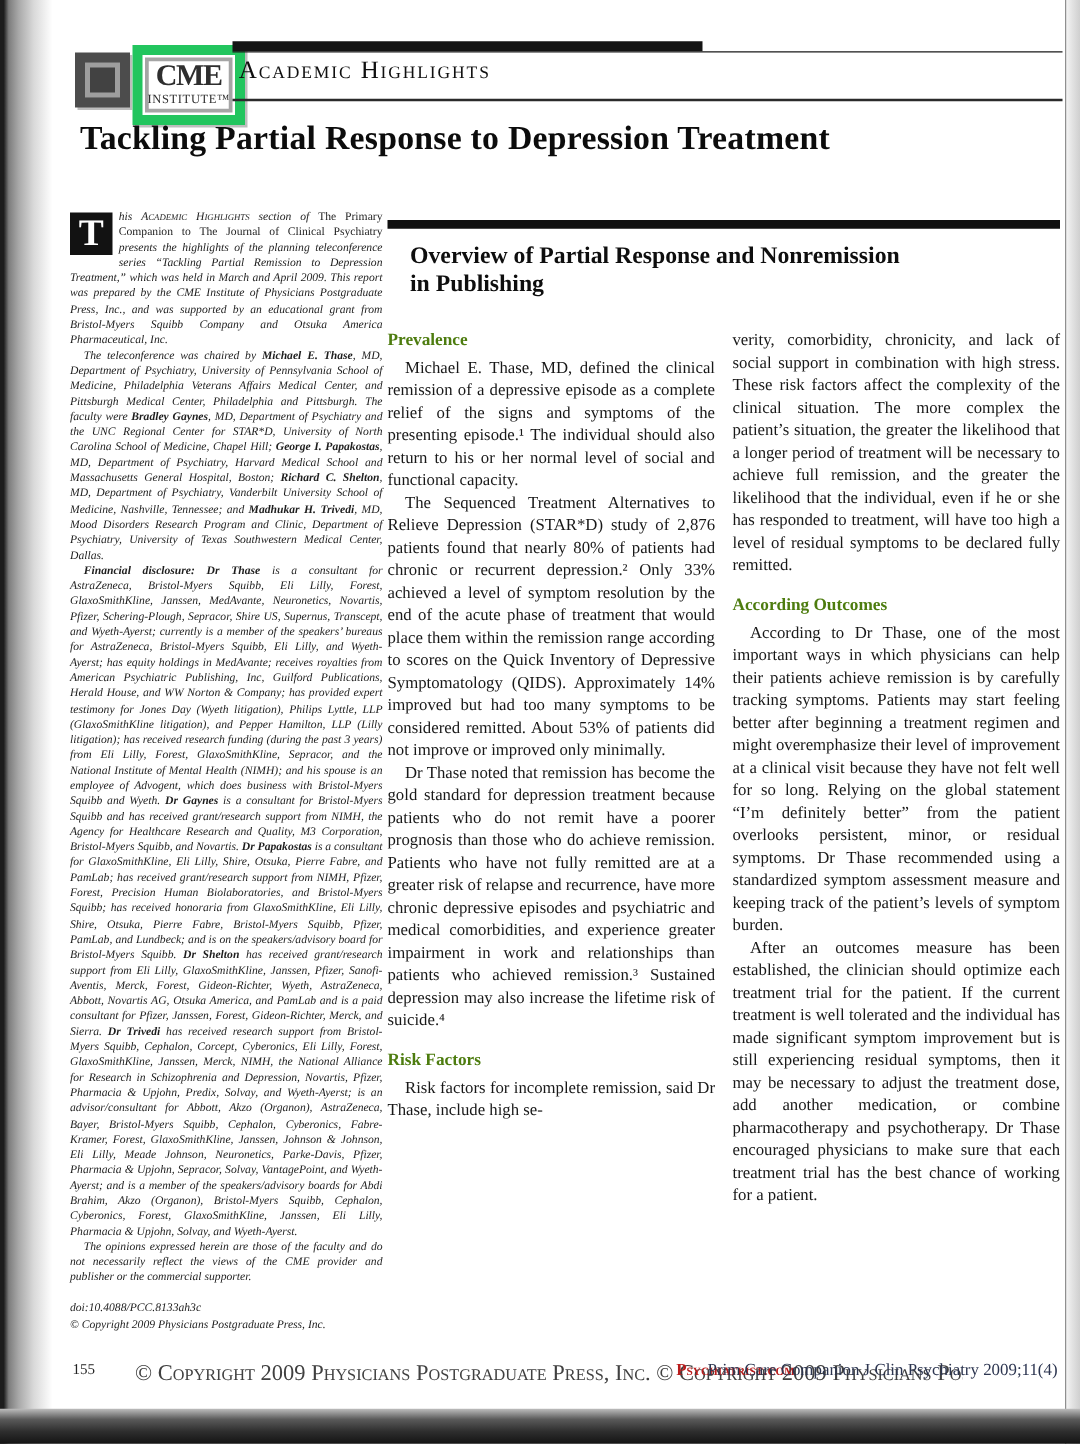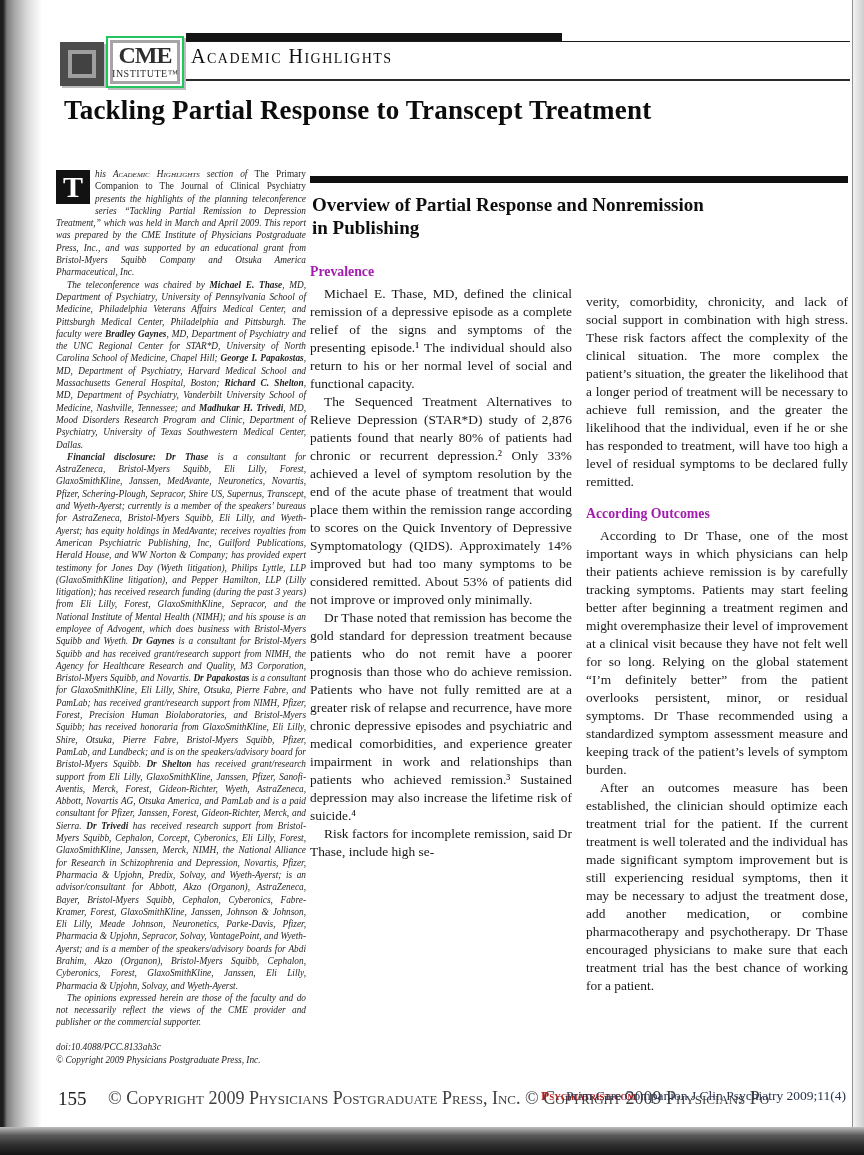--- a/index.html
+++ b/index.html
@@ -14,21 +14,21 @@
   .scan-edge-right{position:absolute;right:0;top:0;width:11px;height:1155px;z-index:4;
     border-left:1px solid #8f8f8f;
     background:linear-gradient(to right,#f4f4f4 0,#e2e2e2 45%,#cfcfcf 100%);}
   .scan-edge-bottom{position:absolute;left:0;bottom:0;width:864px;height:28px;z-index:5;
     background:linear-gradient(to bottom,#bdbdbd 0,#5a5a5a 30%,#2e2e2e 65%,#141414 100%);}
   
   .logo{position:absolute;left:60px;top:36px;width:122px;height:52px;}
   .logo-sq{position:absolute;left:0;top:6px;width:44px;height:44px;background:#4c4c4c;box-shadow:2px 2px 0 #bdbdbd;}
   .logo-sq-inner{position:absolute;left:8px;top:8px;width:20px;height:20px;border:4px solid #9e9e9e;background:#424242;}
   .logo-box{position:absolute;left:46px;top:0;width:74px;height:48px;background:#ffffff;
-    border:2px solid #22c55e;box-shadow:inset 0 0 0 2px #ffffff, inset 0 0 0 5px #a5a5a5, 2px 2px 0 #bdbdbd;
+    border:8px solid #22c55e;box-shadow:inset 0 0 0 2px #ffffff, inset 0 0 0 5px #a5a5a5, 2px 2px 0 #bdbdbd;
     text-align:center;}
   .logo-cme{font-weight:bold;font-size:24px;line-height:25px;letter-spacing:-1px;color:#2e2e2e;margin-top:5px;}
   .logo-inst{font-size:10px;letter-spacing:.5px;color:#2e2e2e;line-height:11px;}
   .banner-bar{position:absolute;left:186px;top:33px;width:376px;height:8px;background:#141414;}
   .banner-rule{position:absolute;left:186px;top:41px;width:664px;height:1px;background:#1a1a1a;}
   .banner-text{position:absolute;left:191px;top:45px;font-variant:small-caps;font-size:20px;letter-spacing:1.5px;color:#101010;}
   .header-rule{position:absolute;left:186px;top:79px;width:664px;height:2px;background:#2b2b2b;}
   h1.title{position:absolute;left:64px;top:94px;width:784px;margin:0;
     font-size:27px;line-height:32px;font-weight:bold;color:#0c0c0c;letter-spacing:.2px;}
   
@@ -41,30 +41,30 @@
     margin:2px 5px 1px 0;}
   .seg-b{font-weight:bold;}
   .seg-sc{font-variant:small-caps;}
   .seg-rm{font-style:normal;}
   .sidebar .doi{margin-top:12px;text-indent:0;}
   .sidebar .copyright{margin-top:1px;text-indent:0;}
   
   .article{position:absolute;left:310px;top:176px;width:538px;}
   .article-bar{height:7px;background:#101010;margin-bottom:10px;}
   h2.overview{margin:0 0 0 2px;font-size:19px;line-height:23px;font-weight:bold;color:#0e0e0e;}
-  h2.overview span{display:block;}
+  h2.overview span{display:block;margin-left:16px;}
   .cols{display:flex;gap:14px;margin-top:24px;}
   .col{width:262px;font-size:13.4px;line-height:18px;text-align:justify;color:#181818;}
-  .col h3{font-size:13.8px;line-height:17px;margin:14px 0 5px 0;color:#a21caf;}
+  .col h3{font-size:13.8px;line-height:17px;margin:14px 0 5px 0;color:#4d7c0f;}
   .col h3:first-child{margin-top:0;}
   .col p{margin:0;text-indent:14px;}
-  .col p.noindent{text-indent:0;margin-top:30px;}
+  .col p.noindent{text-indent:0;}
   
   .footer{position:absolute;left:0;top:1086px;width:864px;height:26px;}
-  .pagenum{position:absolute;left:58px;top:2px;font-size:19px;color:#222222;z-index:2;}
+  .pagenum{position:absolute;left:58px;top:2px;font-size:12px;color:#222222;z-index:2;}
   .watermark{position:absolute;left:108px;top:2px;width:662px;font-variant:small-caps;
     font-size:18px;color:#404040;white-space:nowrap;overflow:hidden;z-index:1;}
   .brand{position:absolute;left:541px;top:2px;font-variant:small-caps;font-weight:bold;
     font-size:13.5px;color:#b91c1c;z-index:2;}
   .citation{position:absolute;right:18px;top:2px;font-size:13.5px;color:#2c3550;white-space:nowrap;z-index:2;text-align:right;}
 </style>
 </head>
 <body>
 
 <div class="scan-edge-left"></div>
@@ -79,21 +79,21 @@
     <div class="logo-cme">CME</div>
     <div class="logo-inst">INSTITUTE™</div>
   </div>
 </div>
 
 <div class="banner-bar"></div>
 <div class="banner-rule"></div>
 <div class="banner-text">Academic Highlights</div>
 <div class="header-rule"></div>
 
-<h1 class="title">Tackling Partial Response to Transcept Treatment</h1>
+<h1 class="title">Tackling Partial Response to Depression Treatment</h1>
 
 <aside class="sidebar">
   <div id="sidebar-paragraphs">
       <p class="lead"><span class="dropcap">T</span><span>his </span><span class="seg-sc">Academic Highlights</span><span> section of </span><span class="seg-rm">The Primary Companion to The Journal of Clinical Psychiatry</span><span> presents the highlights of the planning teleconference series “Tackling Partial Remission to Depression Treatment,” which was held in March and April 2009. This report was prepared by the CME Institute of Physicians Postgraduate Press, Inc., and was supported by an educational grant from Bristol-Myers Squibb Company and Otsuka America Pharmaceutical, Inc.</span></p>
       <p><span>The teleconference was chaired by </span><span class="seg-b">Michael E. Thase</span><span>, MD, Department of Psychiatry, University of Pennsylvania School of Medicine, Philadelphia Veterans Affairs Medical Center, and Pittsburgh Medical Center, Philadelphia and Pittsburgh. The faculty were </span><span class="seg-b">Bradley Gaynes</span><span>, MD, Department of Psychiatry and the UNC Regional Center for STAR*D, University of North Carolina School of Medicine, Chapel Hill; </span><span class="seg-b">George I. Papakostas</span><span>, MD, Department of Psychiatry, Harvard Medical School and Massachusetts General Hospital, Boston; </span><span class="seg-b">Richard C. Shelton</span><span>, MD, Department of Psychiatry, Vanderbilt University School of Medicine, Nashville, Tennessee; and </span><span class="seg-b">Madhukar H. Trivedi</span><span>, MD, Mood Disorders Research Program and Clinic, Department of Psychiatry, University of Texas Southwestern Medical Center, Dallas.</span></p>
       <p><span class="seg-b">Financial disclosure: Dr Thase</span><span> is a consultant for AstraZeneca, Bristol-Myers Squibb, Eli Lilly, Forest, GlaxoSmithKline, Janssen, MedAvante, Neuronetics, Novartis, Pfizer, Schering-Plough, Sepracor, Shire US, Supernus, Transcept, and Wyeth-Ayerst; currently is a member of the speakers’ bureaus for AstraZeneca, Bristol-Myers Squibb, Eli Lilly, and Wyeth-Ayerst; has equity holdings in MedAvante; receives royalties from American Psychiatric Publishing, Inc, Guilford Publications, Herald House, and WW Norton &amp; Company; has provided expert testimony for Jones Day (Wyeth litigation), Philips Lyttle, LLP (GlaxoSmithKline litigation), and Pepper Hamilton, LLP (Lilly litigation); has received research funding (during the past 3 years) from Eli Lilly, Forest, GlaxoSmithKline, Sepracor, and the National Institute of Mental Health (NIMH); and his spouse is an employee of Advogent, which does business with Bristol-Myers Squibb and Wyeth. </span><span class="seg-b">Dr Gaynes</span><span> is a consultant for Bristol-Myers Squibb and has received grant/research support from NIMH, the Agency for Healthcare Research and Quality, M3 Corporation, Bristol-Myers Squibb, and Novartis. </span><span class="seg-b">Dr Papakostas</span><span> is a consultant for GlaxoSmithKline, Eli Lilly, Shire, Otsuka, Pierre Fabre, and PamLab; has received grant/research support from NIMH, Pfizer, Forest, Precision Human Biolaboratories, and Bristol-Myers Squibb; has received honoraria from GlaxoSmithKline, Eli Lilly, Shire, Otsuka, Pierre Fabre, Bristol-Myers Squibb, Pfizer, PamLab, and Lundbeck; and is on the speakers/advisory board for Bristol-Myers Squibb. </span><span class="seg-b">Dr Shelton</span><span> has received grant/research support from Eli Lilly, GlaxoSmithKline, Janssen, Pfizer, Sanofi-Aventis, Merck, Forest, Gideon-Richter, Wyeth, AstraZeneca, Abbott, Novartis AG, Otsuka America, and PamLab and is a paid consultant for Pfizer, Janssen, Forest, Gideon-Richter, Merck, and Sierra. </span><span class="seg-b">Dr Trivedi</span><span> has received research support from Bristol-Myers Squibb, Cephalon, Corcept, Cyberonics, Eli Lilly, Forest, GlaxoSmithKline, Janssen, Merck, NIMH, the National Alliance for Research in Schizophrenia and Depression, Novartis, Pfizer, Pharmacia &amp; Upjohn, Predix, Solvay, and Wyeth-Ayerst; is an advisor/consultant for Abbott, Akzo (Organon), AstraZeneca, Bayer, Bristol-Myers Squibb, Cephalon, Cyberonics, Fabre-Kramer, Forest, GlaxoSmithKline, Janssen, Johnson &amp; Johnson, Eli Lilly, Meade Johnson, Neuronetics, Parke-Davis, Pfizer, Pharmacia &amp; Upjohn, Sepracor, Solvay, VantagePoint, and Wyeth-Ayerst; and is a member of the speakers/advisory boards for Abdi Brahim, Akzo (Organon), Bristol-Myers Squibb, Cephalon, Cyberonics, Forest, GlaxoSmithKline, Janssen, Eli Lilly, Pharmacia &amp; Upjohn, Solvay, and Wyeth-Ayerst.</span></p>
       <p><span>The opinions expressed herein are those of the faculty and do not necessarily reflect the views of the CME provider and publisher or the commercial supporter.</span></p>
     </div>
   <p class="doi">doi:10.4088/PCC.8133ah3c</p>
   <p class="copyright">© Copyright 2009 Physicians Postgraduate Press, Inc.</p>
@@ -104,20 +104,21 @@
   <h2 class="overview">
     <span>Overview of Partial Response and Nonremission</span>
     <span>in Publishing</span>
   </h2>
   <div class="cols">
     <div class="col">
         <h3>Prevalence</h3>
         <p>Michael E. Thase, MD, defined the clinical remission of a depressive episode as a complete relief of the signs and symptoms of the presenting episode.¹ The individual should also return to his or her normal level of social and functional capacity.</p>
         <p>The Sequenced Treatment Alternatives to Relieve Depression (STAR*D) study of 2,876 patients found that nearly 80% of patients had chronic or recurrent depression.² Only 33% achieved a level of symptom resolution by the end of the acute phase of treatment that would place them within the remission range according to scores on the Quick Inventory of Depressive Symptomatology (QIDS). Approximately 14% improved but had too many symptoms to be considered remitted. About 53% of patients did not improve or improved only minimally.</p>
         <p>Dr Thase noted that remission has become the gold standard for depression treatment because patients who do not remit have a poorer prognosis than those who do achieve remission. Patients who have not fully remitted are at a greater risk of relapse and recurrence, have more chronic depressive episodes and psychiatric and medical comorbidities, and experience greater impairment in work and relationships than patients who achieved remission.³ Sustained depression may also increase the lifetime risk of suicide.⁴</p>
+        <h3>Risk Factors</h3>
         <p>Risk factors for incomplete remission, said Dr Thase, include high se-</p>
       </div>
     <div class="col">
         <p class="noindent">verity, comorbidity, chronicity, and lack of social support in combination with high stress. These risk factors affect the complexity of the clinical situation. The more complex the patient’s situation, the greater the likelihood that a longer period of treatment will be necessary to achieve full remission, and the greater the likelihood that the individual, even if he or she has responded to treatment, will have too high a level of residual symptoms to be declared fully remitted.</p>
         <h3>According Outcomes</h3>
         <p>According to Dr Thase, one of the most important ways in which physicians can help their patients achieve remission is by carefully tracking symptoms. Patients may start feeling better after beginning a treatment regimen and might overemphasize their level of improvement at a clinical visit because they have not felt well for so long. Relying on the global statement “I’m definitely better” from the patient overlooks persistent, minor, or residual symptoms. Dr Thase recommended using a standardized symptom assessment measure and keeping track of the patient’s levels of symptom burden.</p>
         <p>After an outcomes measure has been established, the clinician should optimize each treatment trial for the patient. If the current treatment is well tolerated and the individual has made significant symptom improvement but is still experiencing residual symptoms, then it may be necessary to adjust the treatment dose, add another medication, or combine pharmacotherapy and psychotherapy. Dr Thase encouraged physicians to make sure that each treatment trial has the best chance of working for a patient.</p>
       </div>
   </div>
 </main>

